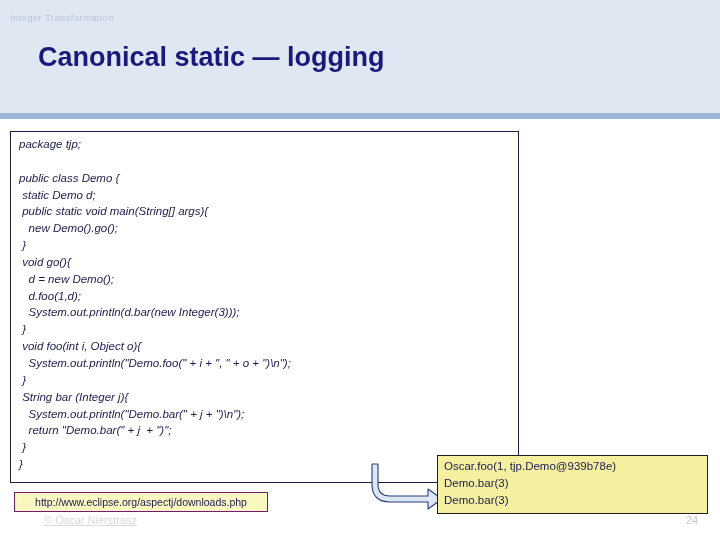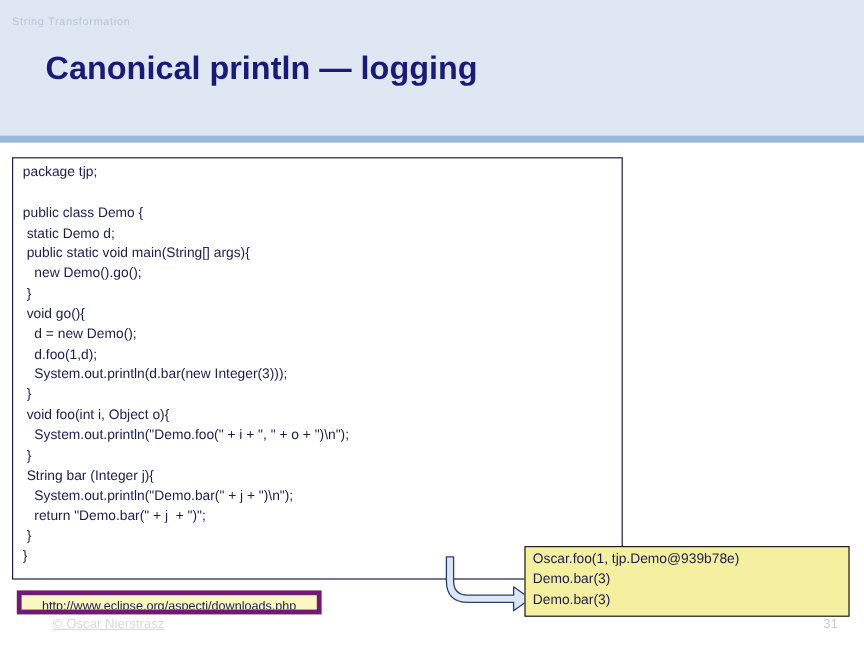--- a/index.html
+++ b/index.html
@@ -67,20 +67,21 @@
     box-sizing: border-box;
   }
   #code-listing {
     position: absolute;
     left: 19px; top: 136px;
     width: 495px;
     font-size: 11.5px;
     line-height: 16.85px;
     color: #1c1c4f;
     white-space: pre;
+    font-style: italic;
   }
   .code-line {
     white-space: pre;
     height: 16.85px;
   }
 
   
   #flow-arrow {
     position: absolute;
     left: 370px; top: 462px;
@@ -109,21 +110,21 @@
   }
   .console-line { white-space: pre; }
 
   
   #source-url {
     position: absolute;
     left: 14px; top: 492px;
     width: 254px;
     height: 20px;
     background: #fbf7c0;
-    border: 4px solid #701a75;
+    border: 1px solid #701a75;
     box-sizing: border-box;
     font-size: 10.5px;
     color: #1c1c4f;
     line-height: 18px;
     text-align: center;
     white-space: nowrap;
     overflow: hidden;
   }
 
   
@@ -142,35 +143,35 @@
     color: #c7c7c7;
     white-space: nowrap;
   }
 </style>
 </head>
 <body>
 
 <div id="slide-header"></div>
 <div id="header-band"></div>
 
-<div id="kicker">String Transformation</div>
+<div id="kicker">Integer Transformation</div>
 
-<div id="slide-title">Canonical println — logging</div>
+<div id="slide-title">Canonical static — logging</div>
 
 <div id="body-area"></div>
 
 <div id="code-box"></div>
 <div id="code-listing"><div class="code-line">package tjp;</div><div class="code-line">&nbsp;</div><div class="code-line">public class Demo {</div><div class="code-line"> static Demo d;</div><div class="code-line"> public static void main(String[] args){</div><div class="code-line">   new Demo().go();</div><div class="code-line"> }</div><div class="code-line"> void go(){</div><div class="code-line">   d = new Demo();</div><div class="code-line">   d.foo(1,d);</div><div class="code-line">   System.out.println(d.bar(new Integer(3)));</div><div class="code-line"> }</div><div class="code-line"> void foo(int i, Object o){</div><div class="code-line">   System.out.println("Demo.foo(" + i + ", " + o + ")\n");</div><div class="code-line"> }</div><div class="code-line"> String bar (Integer j){</div><div class="code-line">   System.out.println("Demo.bar(" + j + ")\n");</div><div class="code-line">   return "Demo.bar(" + j  + ")";</div><div class="code-line"> }</div><div class="code-line">}</div></div>
 
 <div id="flow-arrow">
   <svg width="76" height="52" viewBox="0 0 76 52" xmlns="http://www.w3.org/2000/svg">
     <path d="M8 2 L8 22 Q8 34 20 34 L58 34 L58 27 L72 37 L58 47 L58 40 L20 40
              Q2 40 2 22 L2 2 Z" fill="#dce6f5" stroke="#2b3c7a" stroke-width="1.1" stroke-linejoin="round"></path>
   </svg>
 </div>
 
 <div id="console-box"></div>
 <div id="console-lines"><div class="console-line">Oscar.foo(1, tjp.Demo@939b78e)</div><div class="console-line">Demo.bar(3)</div><div class="console-line">Demo.bar(3)</div></div>
 
 <div id="source-url">http://www.eclipse.org/aspectj/downloads.php</div>
 
 <div id="copyright">© Oscar Nierstrasz</div>
-<div id="page-number">31</div>
+<div id="page-number">24</div>
 
 </body></html>

